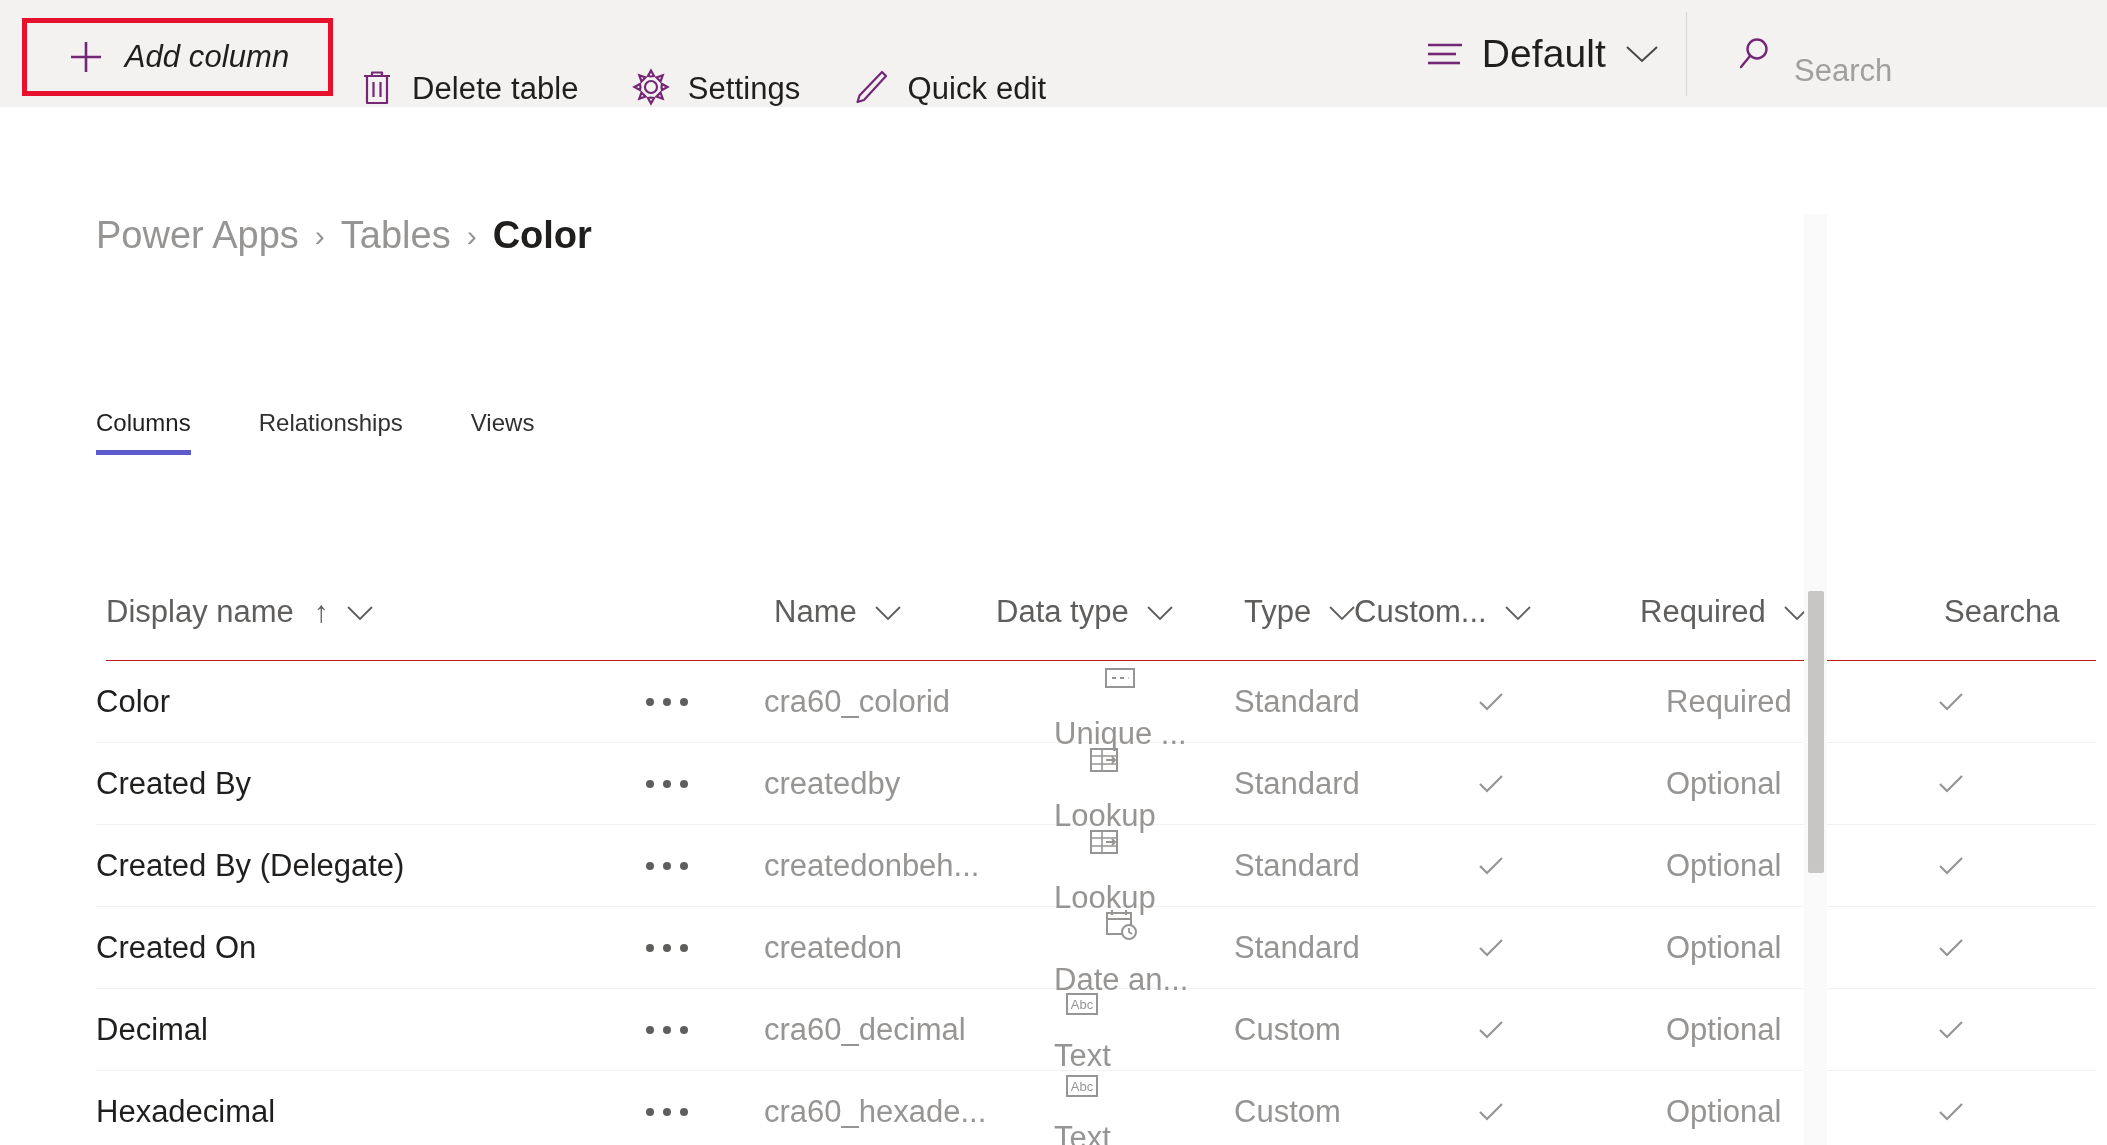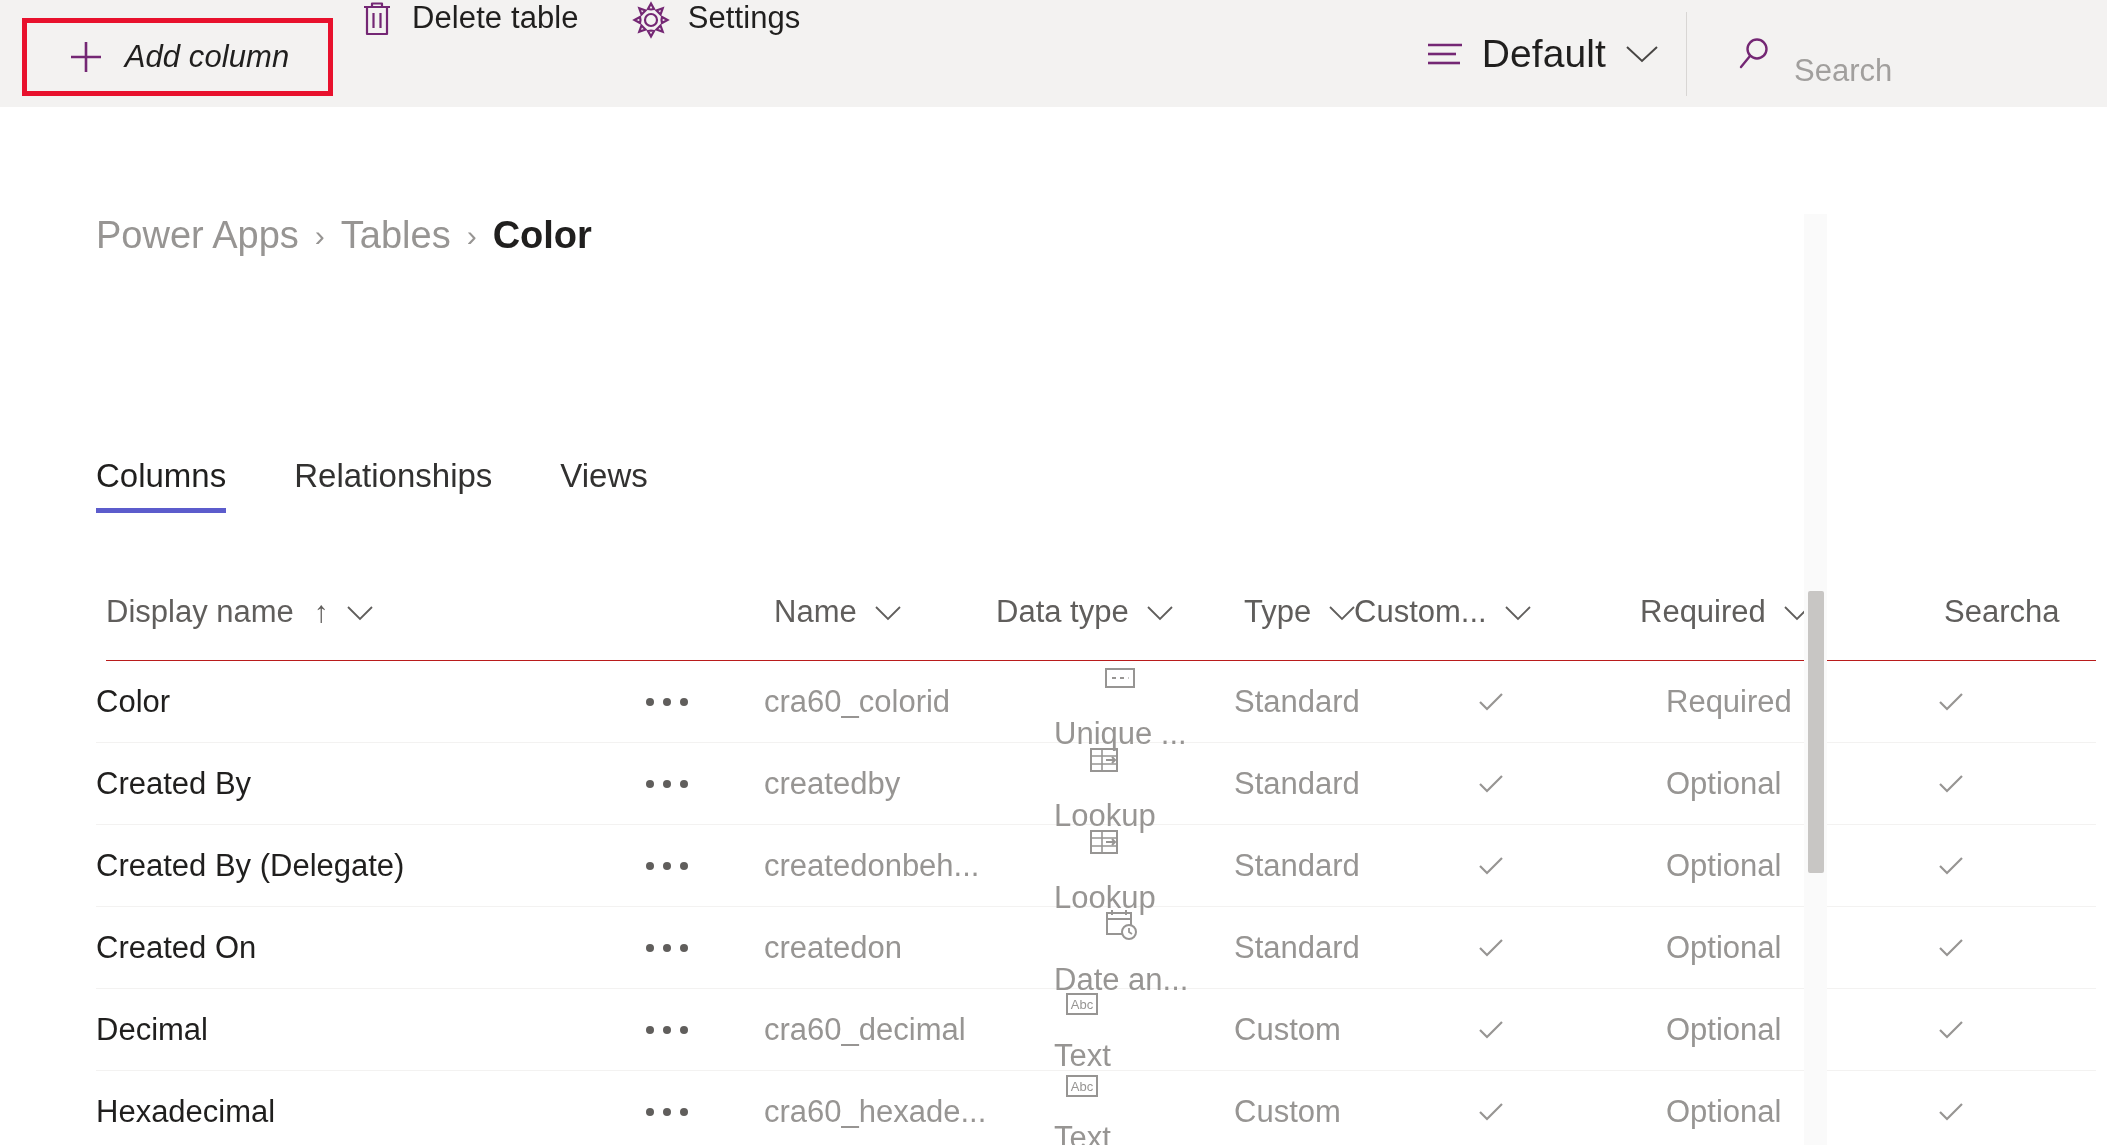--- a/index.html
+++ b/index.html
@@ -11,21 +11,21 @@
   }
 
   
   #toolbar {
     position: absolute; left: 0; top: 0;
     width: 2107px; height: 107px;
     background: #f3f2f1;
     display: flex; align-items: center;
   }
   .tb-btn {
-    display: flex; align-items: flex-start;
+    display: flex; align-items: flex-end;
     height: 107px;
     padding: 0 26px;
     gap: 17px;
     cursor: pointer;
     background: transparent;
     border: none;
   }
   .tb-label {
     font-size: 31px;
     color: #201f1e;
@@ -79,23 +79,23 @@
   }
   .crumb { font-size: 38px; color: #979593; cursor: pointer; white-space: nowrap; }
   .crumb.current { color: #201f1e; font-weight: bold; cursor: default; }
   .crumb-sep { font-size: 30px; color: #979593; line-height: 1; }
 
   #tabs {
     position: absolute; left: 96px; top: 302px;
     display: flex; align-items: flex-end; gap: 0;
   }
   .tab {
-    font-size: 33px; color: #323130;
+    font-size: 24px; color: #323130;
     padding: 0 0 18px 0; margin-right: 68px;
-    cursor: pointer; position: relative; white-space: nowrap; margin-top: 48px;
+    cursor: pointer; position: relative; white-space: nowrap;
   }
   .tab.active { color: #201f1e; }
   .tab.active::after {
     content: ""; position: absolute; left: 0; right: 0; bottom: 0;
     height: 5px; background: #5c5ccc;
   }
 
   
   #grid { position: absolute; left: 96px; top: 455px; width: 2000px; }
 
@@ -190,20 +190,28 @@
             <path d="M8.3 8.3 L14.5 10.5 L12.5 12.5 L10.5 14.5 Z"></path>
             <path d="M31.7 31.7 L25.5 29.5 L27.5 27.5 L29.5 25.5 Z"></path>
             <path d="M31.7 8.3 L29.5 14.5 L27.5 12.5 L25.5 10.5 Z"></path>
             <path d="M8.3 31.7 L10.5 25.5 L12.5 27.5 L14.5 29.5 Z"></path>
           </g>
         </svg>
       </span>
       <span class="tb-label">Settings</span>
     </div>
 
+    <div class="tb-btn">
+      <span class="tb-ico">
+        <svg width="38" height="40" viewBox="0 0 38 40">
+          <path d="M30 5 L34 9 L12 33 L5.5 35 L7.5 28.5 Z" stroke="#742774" stroke-width="2.2" fill="none" stroke-linejoin="round"></path>
+        </svg>
+      </span>
+      <span class="tb-label">Quick edit</span>
+    </div>
   </div>
 
   <div id="view-group">
     <span class="tb-ico">
       <svg width="38" height="26" viewBox="0 0 38 26">
         <g stroke="#742774" stroke-width="2.6" stroke-linecap="butt">
           <path d="M2 4 H36"></path>
             <path d="M2 13 H30"></path>
             <path d="M2 22 H34"></path>
         </g>

